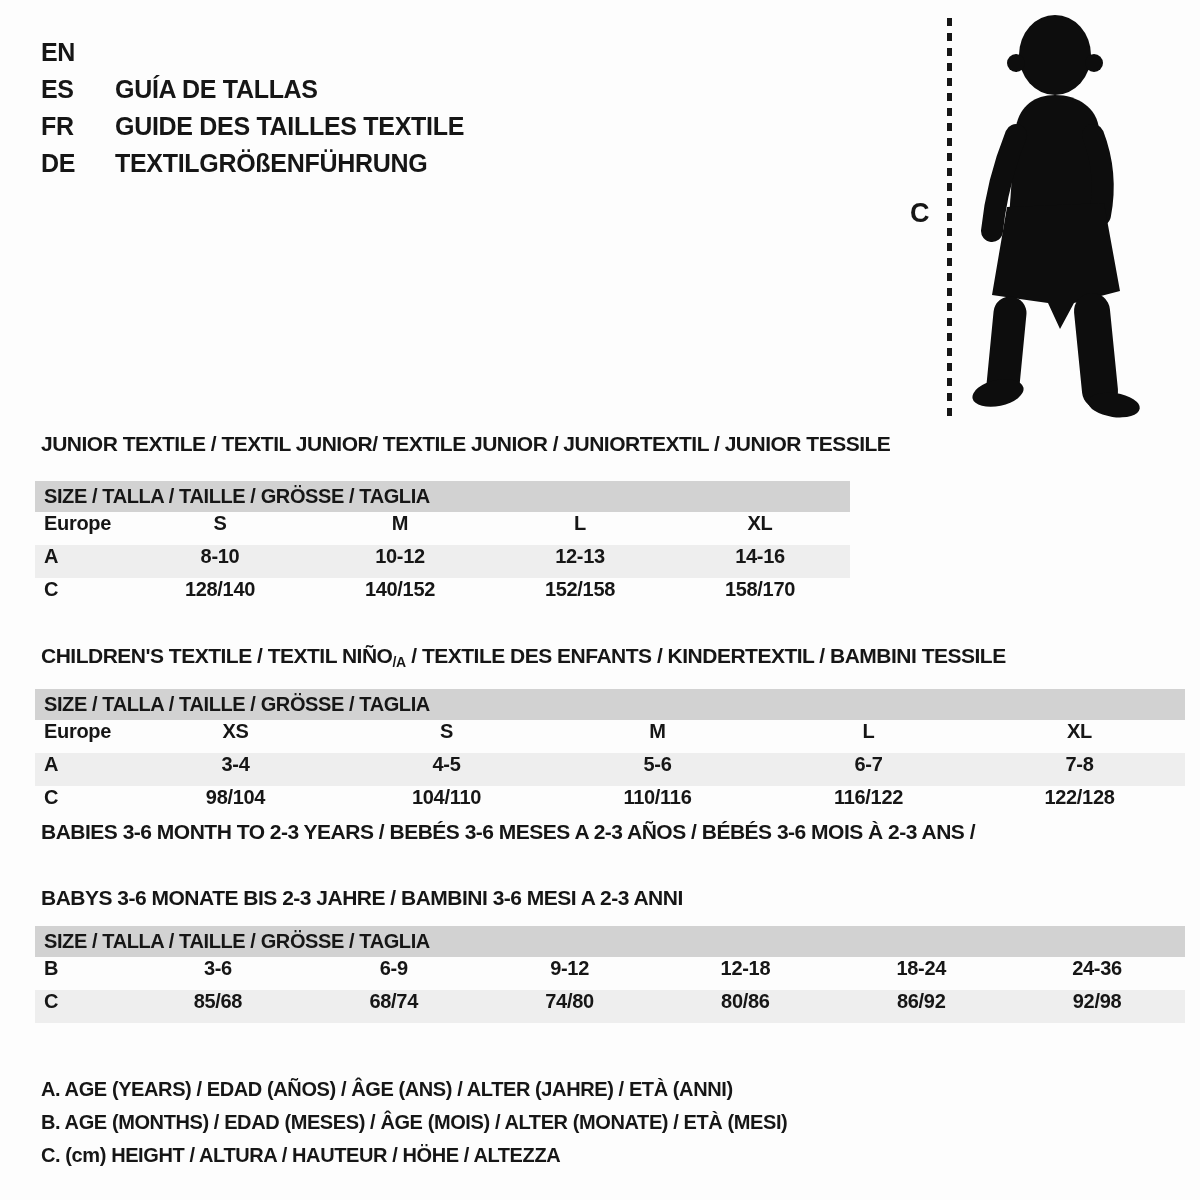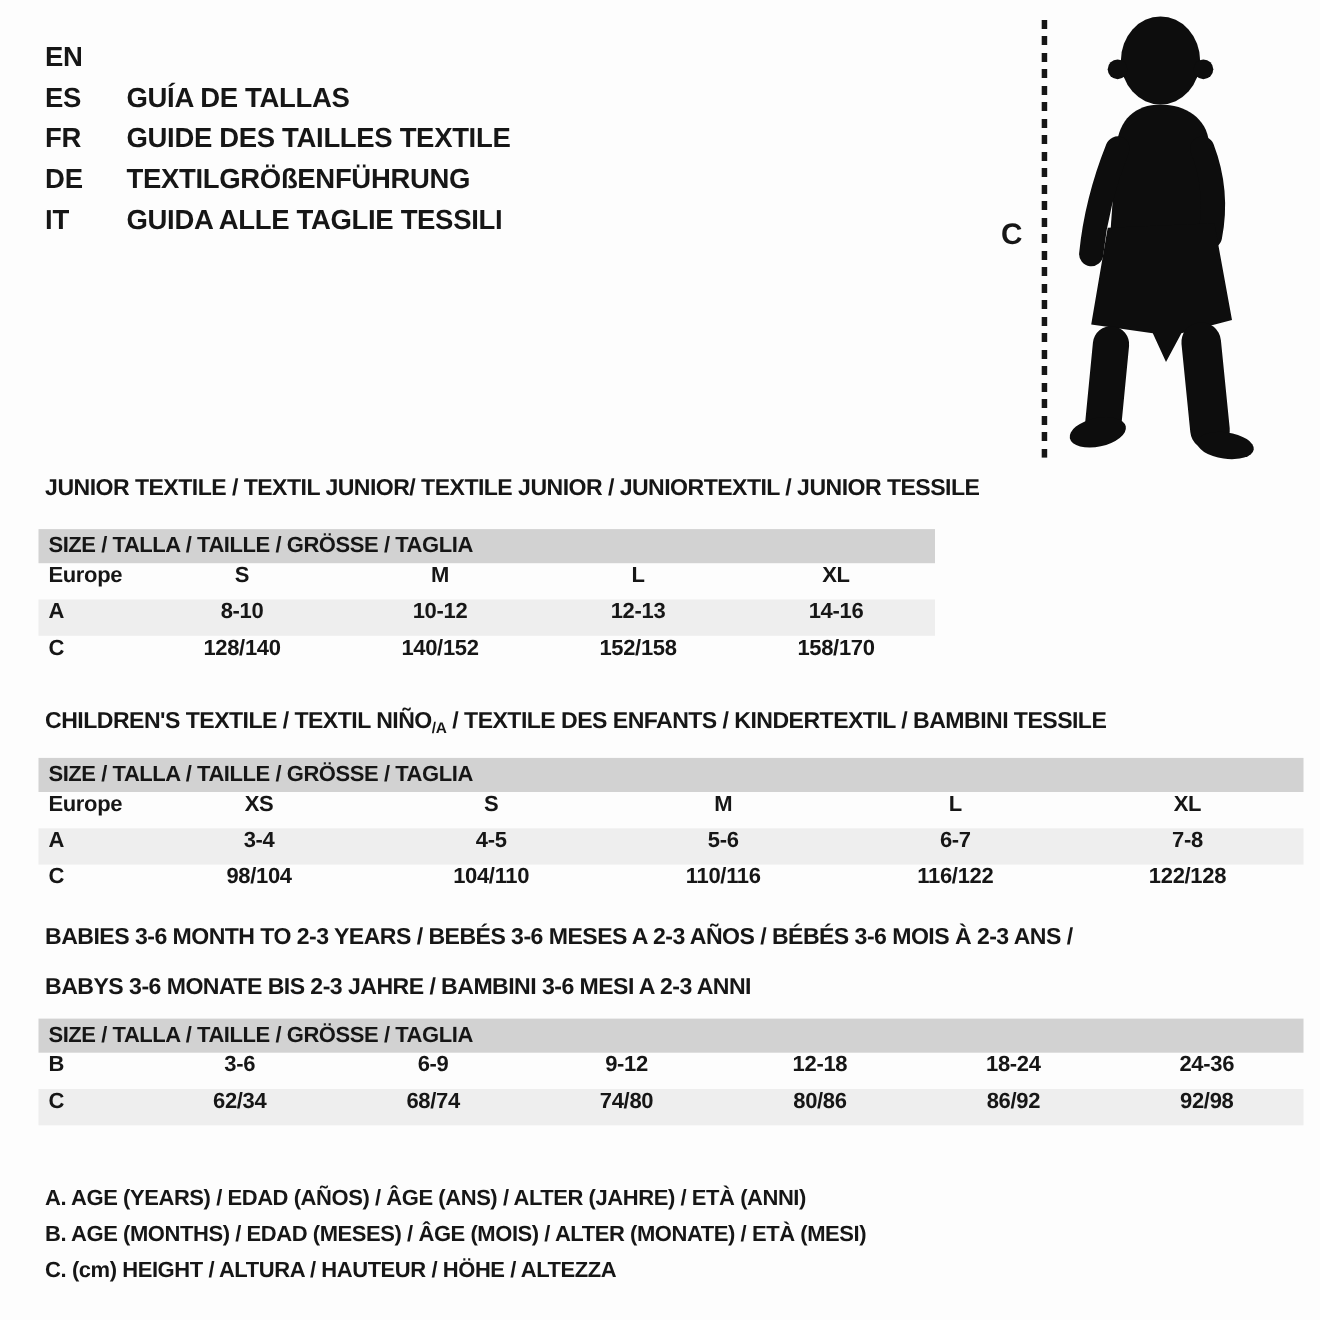--- a/index.html
+++ b/index.html
@@ -73,24 +73,20 @@
       <span class="lang-label">GUÍA DE TALLAS</span>
     </div>
     <div class="lang-row">
       <span class="lang-code">FR</span>
       <span class="lang-label">GUIDE DES TAILLES TEXTILE</span>
     </div>
     <div class="lang-row">
       <span class="lang-code">DE</span>
       <span class="lang-label">TEXTILGRÖßENFÜHRUNG</span>
     </div>
-    <div class="lang-row">
-      <span class="lang-code">IT</span>
-      <span class="lang-label">GUIDA ALLE TAGLIE TESSILI</span>
-    </div>
   </div>
 
   <div class="figure">
     <span class="measure-c">C</span>
     <div class="dash-line"></div>
     <svg class="toddler" width="180" height="408" viewBox="0 0 180 408" aria-hidden="true">
       <g fill="#0d0d0d" stroke="none">
         <ellipse cx="93" cy="42" rx="36" ry="40"></ellipse>
         <circle cx="54" cy="50" r="9"></circle>
         <circle cx="132" cy="50" r="9"></circle>
@@ -156,36 +152,36 @@
     <div class="trow">
       <span class="lbl">C</span>
       <span class="cell">98/104</span>
       <span class="cell">104/110</span>
       <span class="cell">110/116</span>
       <span class="cell">116/122</span>
       <span class="cell">122/128</span>
     </div>
   </div>
 
-  <div class="sec-heading" style="top:840px">BABIES 3-6 MONTH TO 2-3 YEARS / BEBÉS 3-6 MESES A 2-3 AÑOS / BÉBÉS 3-6 MOIS À 2-3 ANS /</div>
+  <div class="sec-heading" style="top:820px">BABIES 3-6 MONTH TO 2-3 YEARS / BEBÉS 3-6 MESES A 2-3 AÑOS / BÉBÉS 3-6 MOIS À 2-3 ANS /</div>
   <div class="sec-heading" style="top:886px">BABYS 3-6 MONATE BIS 2-3 JAHRE / BAMBINI 3-6 MESI A 2-3 ANNI</div>
   <div class="tbl tbl-wide" style="top:926px">
     <div class="size-bar">SIZE / TALLA / TAILLE / GRÖSSE / TAGLIA</div>
     <div class="trow">
       <span class="lbl">B</span>
       <span class="cell">3-6</span>
       <span class="cell">6-9</span>
       <span class="cell">9-12</span>
       <span class="cell">12-18</span>
       <span class="cell">18-24</span>
       <span class="cell">24-36</span>
     </div>
     <div class="trow alt">
       <span class="lbl">C</span>
-      <span class="cell">62/34</span>
+      <span class="cell">85/68</span>
       <span class="cell">68/74</span>
       <span class="cell">74/80</span>
       <span class="cell">80/86</span>
       <span class="cell">86/92</span>
       <span class="cell">92/98</span>
     </div>
   </div>
 
   <div class="legend">
     <div class="legend-line">A. AGE (YEARS) / EDAD (AÑOS) / ÂGE (ANS) / ALTER (JAHRE) / ETÀ (ANNI)</div>

